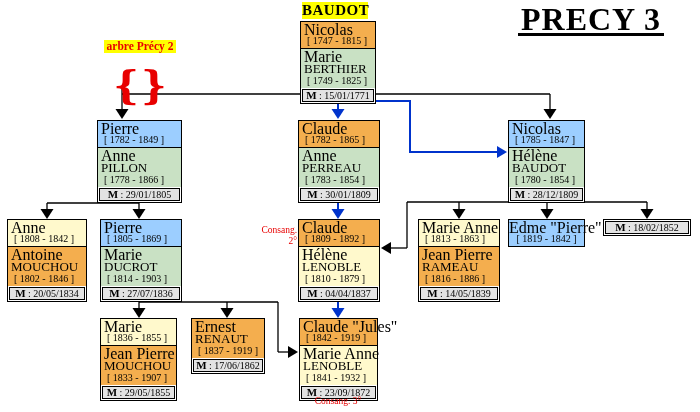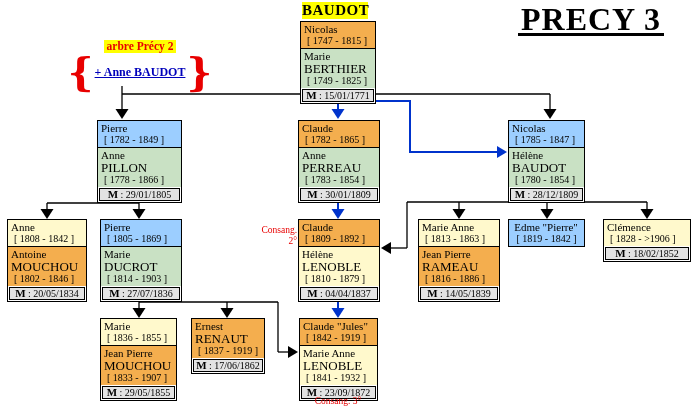--- a/index.html
+++ b/index.html
@@ -7,41 +7,41 @@
          font-family:"Liberation Serif","DejaVu Serif",serif;color:#000;padding-left:40px;}
   svg.wires{position:absolute;left:0;top:0;pointer-events:none;}
   .wire-black{stroke:var(--line_black);stroke-width:1.3;fill:none;}
   .wire-blue{stroke:var(--line_blue);stroke-width:2;fill:none;}
   .head-black{fill:var(--line_black);stroke:none;}
   .head-blue{fill:var(--line_blue);stroke:none;}
 
   .fbox{position:absolute;border:1px solid #000;background:#fff;box-sizing:border-box;}
   .band{padding:1px 0 2px 0;}
   .band + .band{border-top:1px solid #000;}
-  .nm{font-size:11px;line-height:11px;padding:1px 1px 0 3px;white-space:nowrap;}
+  .nm{font-size:16px;line-height:11px;padding:1px 1px 0 3px;white-space:nowrap;}
   .surname{font-size:13px;line-height:12px;}
   .dt{font-size:10px;line-height:10px;padding:1px 0 0 6px;white-space:nowrap;}
   .band-orange{background:var(--band_orange);}
   .band-blue{background:var(--band_blue);}
   .band-green{background:var(--band_green);}
   .band-yellow{background:var(--band_yellow);}
   .mrow{margin:1px;border:1px solid #000;background:var(--mrow_grey);
         font-size:10px;line-height:11px;text-align:center;white-space:nowrap;}
   .mrow b{font-size:11px;}
   .single .nm,.single .dt{text-align:center;padding-left:0;}
 
   .baudot-title{position:absolute;left:302px;top:2px;width:66px;text-align:center;
         background:var(--highlight_yellow);font-weight:bold;font-size:15px;line-height:17px;
         letter-spacing:.5px;}
   .precy-title{position:absolute;left:518px;top:6px;font-weight:bold;font-size:32px;line-height:26px;
         border-bottom:3px solid #000;padding:0 3px 1px 3px;letter-spacing:1px;}
 
   .ref{position:absolute;left:80px;top:36px;width:120px;text-align:center;}
   .ref-title{display:inline-block;background:var(--highlight_yellow);color:var(--red);
-        font-weight:bold;font-size:11.5px;line-height:13px;padding:0 3px;margin-bottom:4px;white-space:nowrap;}
+        font-weight:bold;font-size:11.5px;line-height:13px;padding:0 3px;margin-bottom:17px;white-space:nowrap;}
   .ref-body{display:flex;align-items:center;justify-content:center;}
   .brace{color:var(--red);font-size:40px;line-height:30px;font-weight:bold;
         font-family:"DejaVu Serif",serif;}
   .ref-names{margin:0 1px;}
   .ref-name{color:var(--ref_blue);font-weight:bold;font-size:12px;line-height:15px;
         text-decoration:underline;white-space:nowrap;cursor:pointer;}
 
   .consang{position:absolute;color:var(--red);font-size:9.5px;line-height:11px;white-space:nowrap;}
   .consang-2{left:256px;top:225px;width:41px;text-align:right;}
   .consang-3{left:297px;top:396px;width:82px;text-align:center;}
@@ -99,21 +99,20 @@
   </svg>
 
   <div class="baudot-title">BAUDOT</div>
   <div class="precy-title">PRECY 3</div>
 
   <div class="ref">
     <div class="ref-title">arbre Précy 2</div>
     <div class="ref-body">
       <span class="brace">{</span>
       <div class="ref-names">
-        <div class="ref-name">+ Anne BAUDOT</div>
       </div>
       <span class="brace">}</span>
     </div>
   </div>
 
   <div class="fbox" style="left:300px;top:21px;width:76px;">
     <div class="band band-orange">
       <div class="nm">Nicolas</div>
       <div class="dt">[ 1747 - 1815 ]</div>
     </div>
@@ -217,24 +216,20 @@
   </div>
 
   <div class="fbox single" style="left:508px;top:219px;width:77px;">
     <div class="band band-blue">
       <div class="nm">Edme "Pierre"</div>
       <div class="dt">[ 1819 - 1842 ]</div>
     </div>
   </div>
 
   <div class="fbox" style="left:603px;top:219px;width:88px;">
-    <div class="band band-yellow">
-      <div class="nm">Clémence</div>
-      <div class="dt">[ 1828 - &gt;1906 ]</div>
-    </div>
     <div class="mrow"><b>M</b><span> : </span><span>18/02/1852</span></div>
   </div>
 
   <div class="fbox" style="left:100px;top:318px;width:77px;">
     <div class="band band-yellow">
       <div class="nm">Marie</div>
       <div class="dt">[ 1836 - 1855 ]</div>
     </div>
     <div class="band band-orange">
       <div class="nm">Jean Pierre</div>

